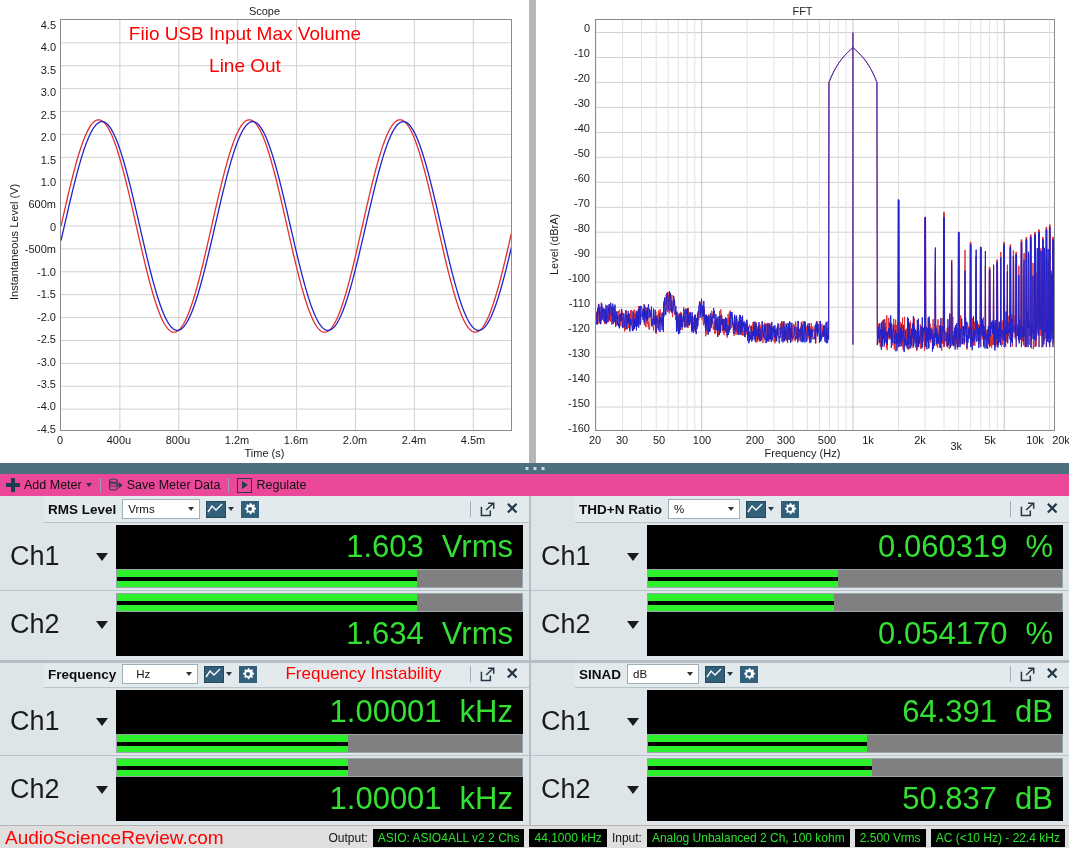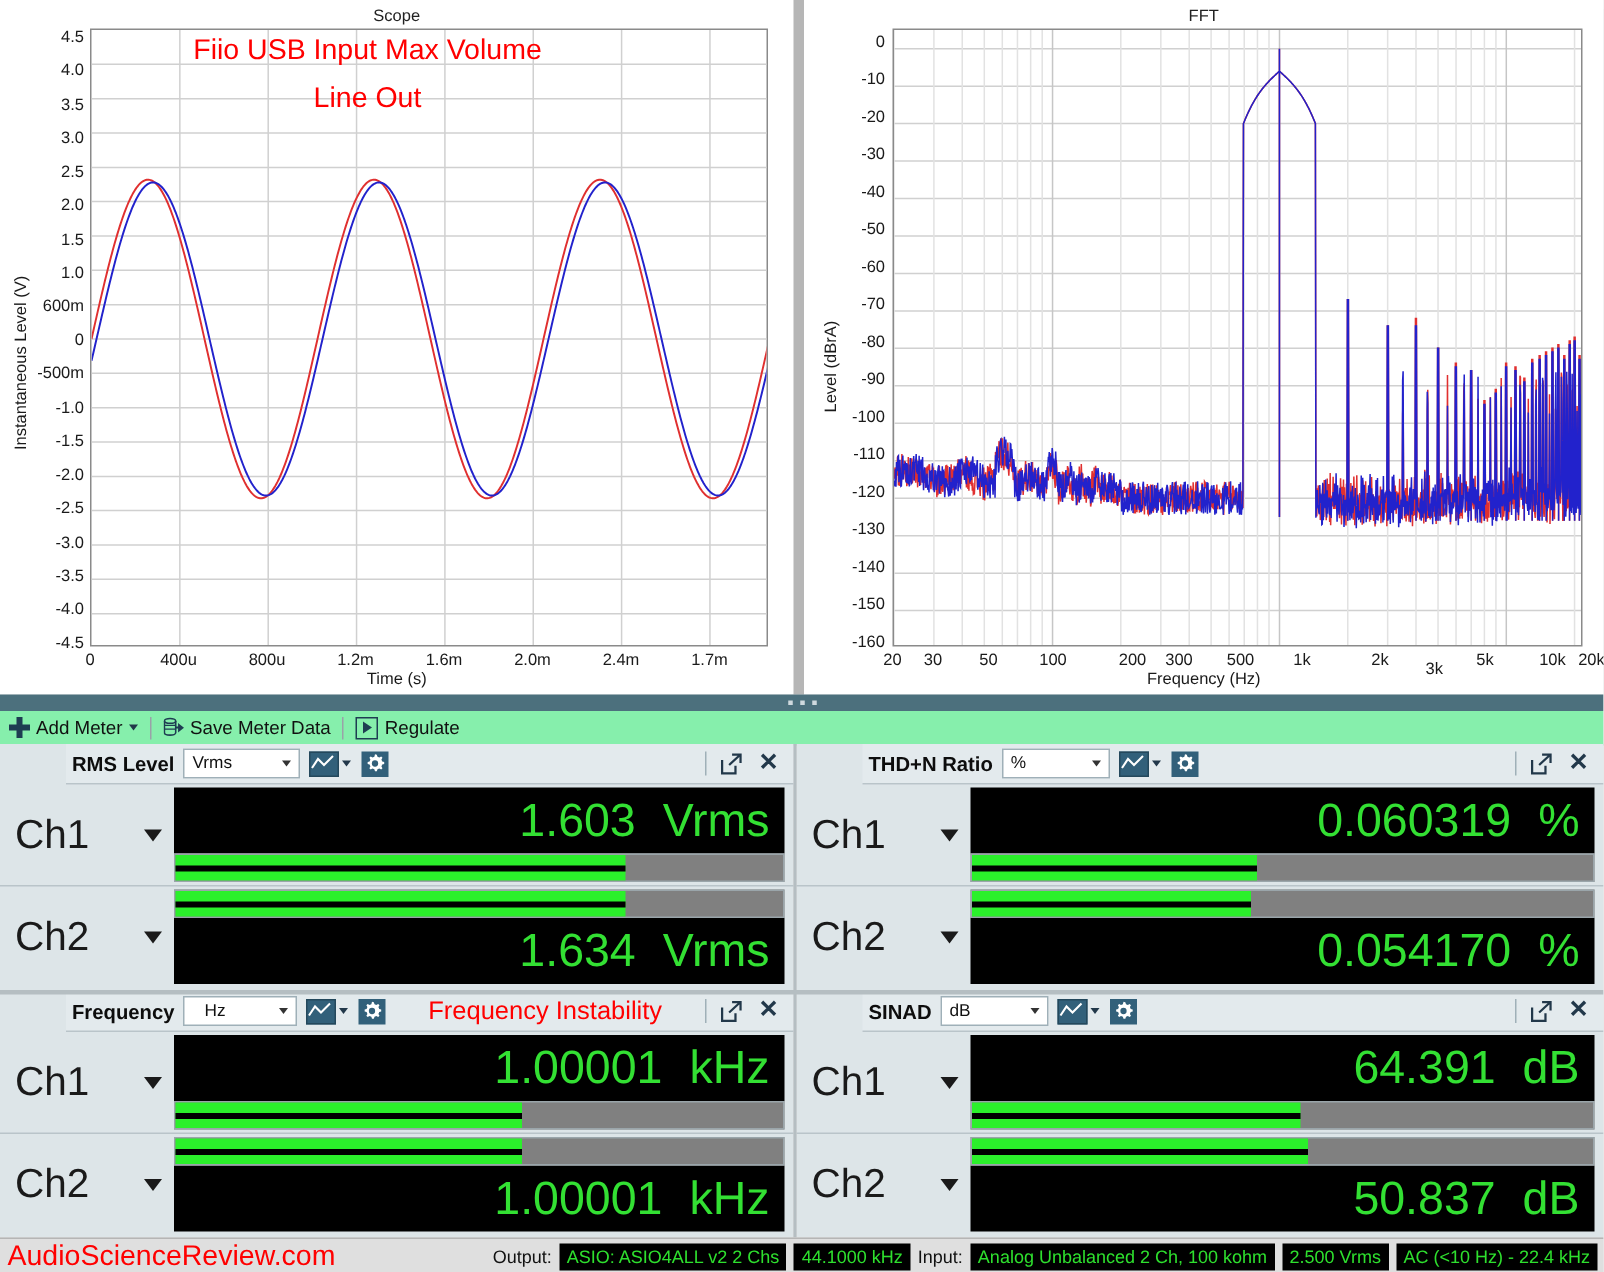--- a/index.html
+++ b/index.html
@@ -29,21 +29,21 @@
   .tickx{position:absolute;font-size:11px;color:#1a1a1a;text-align:center;}
   .ticky{position:absolute;font-size:11px;color:#1a1a1a;text-align:right;}
   .annot{position:absolute;color:#ff0000;font-size:19px;text-align:center;width:100%;white-space:nowrap;}
 
   
   .hsplit{position:absolute;left:0;top:463px;width:1069px;height:11px;background:#4c707d;}
   .hsplit .grip{position:absolute;left:50%;top:4px;transform:translateX(-50%);display:flex;gap:5px;}
   .hsplit .grip i{display:block;width:3px;height:3px;background:#cfd9de;}
 
   
-  .toolbar{position:absolute;left:0;top:474px;width:1069px;height:22px;background:#86efac;border-bottom:1px solid #b9b9b9;
+  .toolbar{position:absolute;left:0;top:474px;width:1069px;height:22px;background:#ec4899;border-bottom:1px solid #b9b9b9;
            display:flex;align-items:center;}
   .tb-item{display:flex;align-items:center;gap:4px;padding:0 6px;height:20px;cursor:default;}
   .tb-item span.lbl{font-size:12.5px;color:#111;}
   .tb-sep{width:1px;height:15px;background:#9aa2a8;margin:0 2px;}
   .ico-plus{position:relative;width:14px;height:14px;}
   .ico-plus:before,.ico-plus:after{content:"";position:absolute;background:#1e3d52;}
   .ico-plus:before{left:0;top:5px;width:14px;height:4px;}
   .ico-plus:after{left:5px;top:0;width:4px;height:14px;}
   .caret{width:0;height:0;border-left:3.5px solid transparent;border-right:3.5px solid transparent;border-top:4px solid #22384a;}
   .ico-save{width:14px;height:14px;}
@@ -175,21 +175,21 @@
       <div class="annot" style="top:55px;left:10px;width:470px;">Line Out</div>
       <div class="annot" style="top:23px;left:10px;width:470px;">Fiio USB Input Max Volume</div>
 
       <div class="tickx" style="left:44px;top:434px;width:32px;">0</div>
       <div class="tickx" style="left:103px;top:434px;width:32px;">400u</div>
       <div class="tickx" style="left:162px;top:434px;width:32px;">800u</div>
       <div class="tickx" style="left:221px;top:434px;width:32px;">1.2m</div>
       <div class="tickx" style="left:280px;top:434px;width:32px;">1.6m</div>
       <div class="tickx" style="left:339px;top:434px;width:32px;">2.0m</div>
       <div class="tickx" style="left:398px;top:434px;width:32px;">2.4m</div>
-      <div class="tickx" style="left:457px;top:434px;width:32px;">1.7m</div>
+      <div class="tickx" style="left:457px;top:434px;width:32px;">4.5m</div>
       <div class="xlabel" style="left:0;top:447px;width:529px;text-align:center;">Time (s)</div>
     </div>
 
     <div class="vsplit"></div>
 
     <div class="chart-pane pane-right">
       <div class="chart-title">FFT</div>
 
       <div class="ylabel" style="left:12px;top:275px;">Level (dBrA)</div>
 

